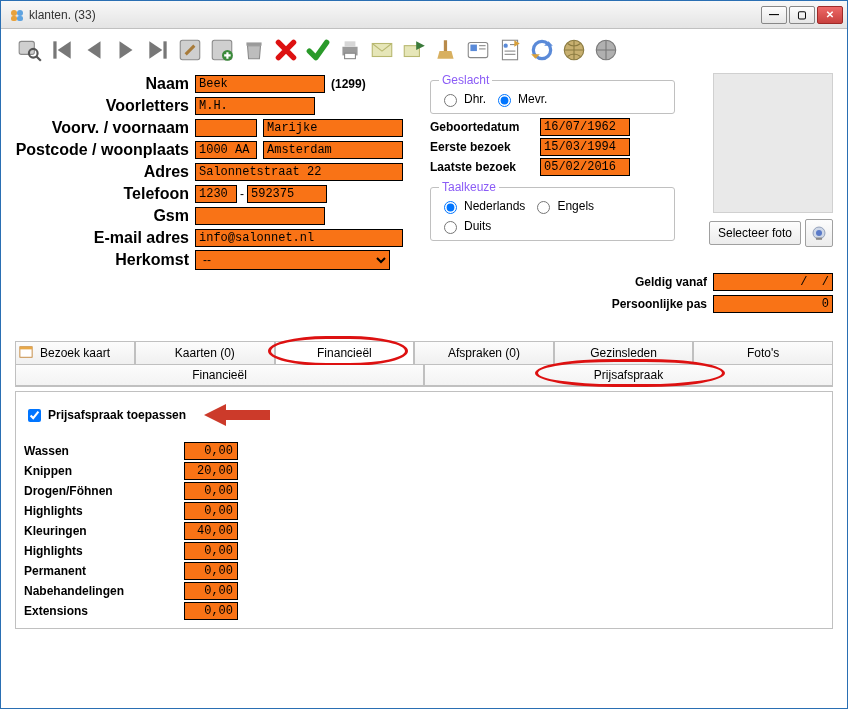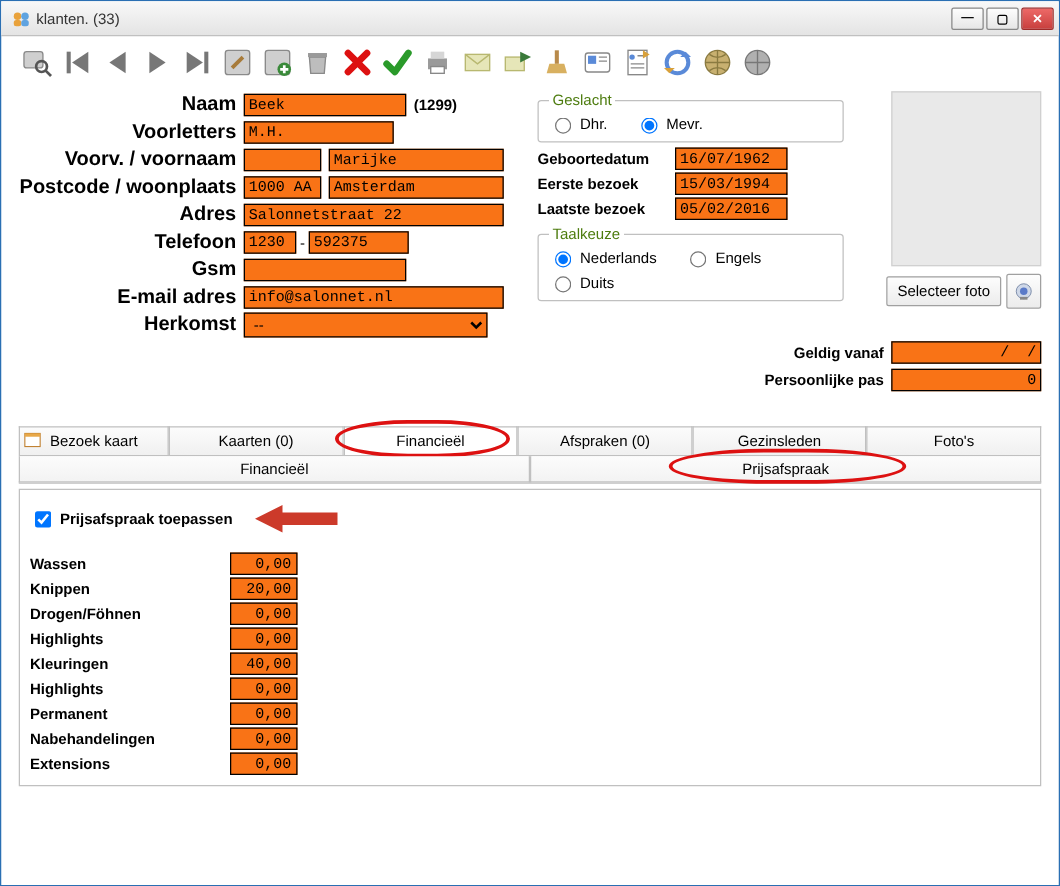--- a/index.html
+++ b/index.html
@@ -74,22 +74,22 @@
   }
   .idnum { margin-left: 6px; font-weight: bold; }
 
   fieldset.groupbox {
     border: 1px solid #c0c0c0;
     border-radius: 3px;
     margin: 0 0 4px 0;
     padding: 4px 8px 6px 8px;
     font-size: 12px;
   }
-  fieldset.groupbox legend { color: #4d7c0f; padding: 0 3px; }
-  .radio-row { display:flex; gap: 22px; align-items:flex-end; }
+  fieldset.groupbox legend { color: #8b5cf6; padding: 0 3px; }
+  .radio-row { display:flex; gap: 7px; align-items:flex-end; }
   .radio-row label { display:flex; align-items:center; gap:4px; }
 
   .date-row { display:flex; align-items:center; margin: 2px 0; }
   .date-row .dl { width: 110px; font-weight: bold; }
   .date-row .finput { width: 90px; }
 
   .photo-box {
     width: 120px; height: 140px;
     background: #e9e9e9;
     border: 1px solid #d0d0d0;

